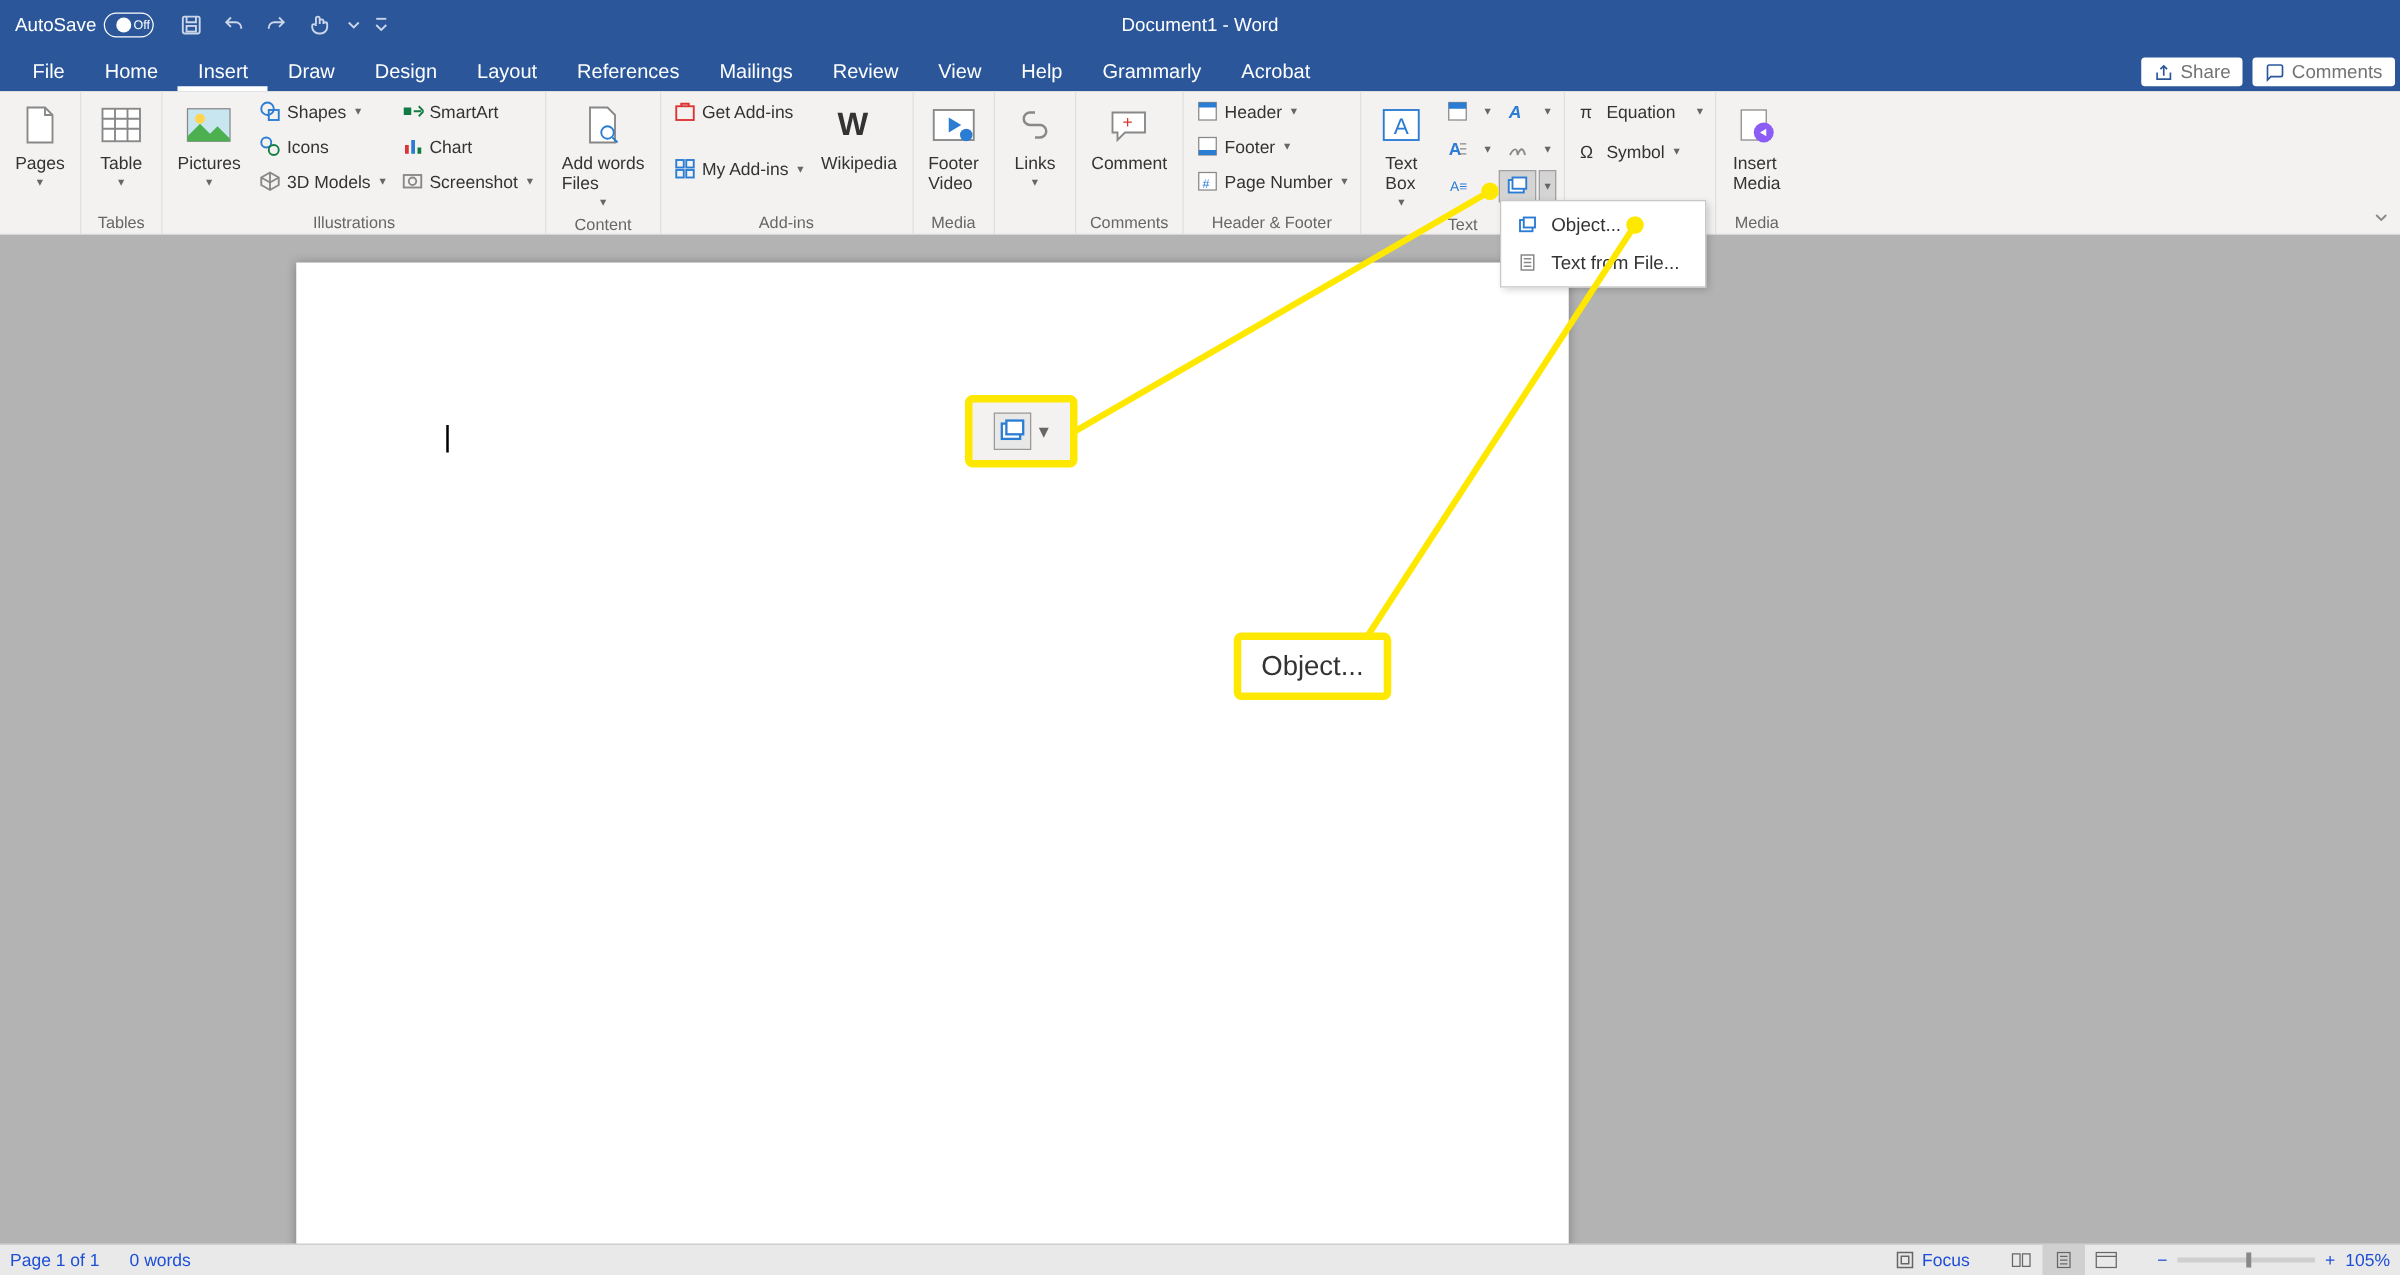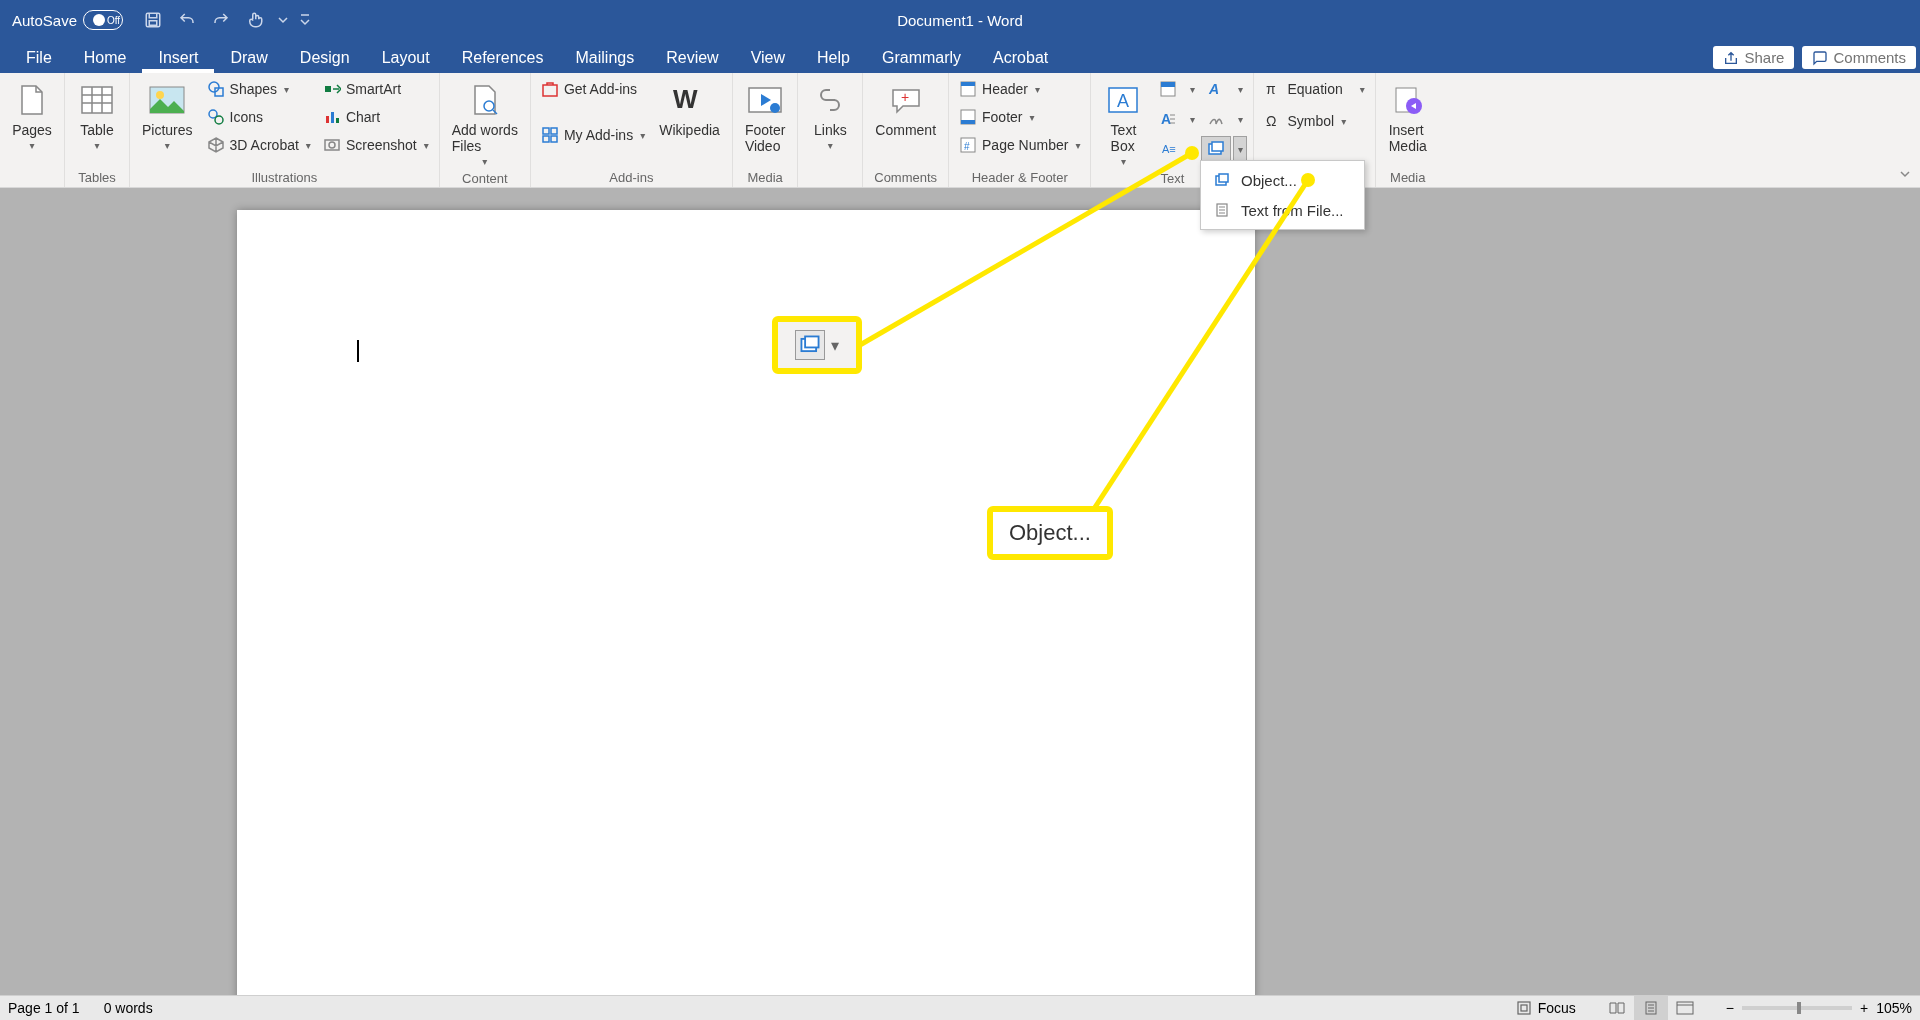--- a/index.html
+++ b/index.html
@@ -55,21 +55,21 @@
 .page { position:absolute; top:22px; left:237px; width:1018px; height:1300px; background:#fff; box-shadow: 0 0 8px rgba(0,0,0,0.3); }
 .cursor-line { position:absolute; top:130px; left:120px; width:2px; height:22px; background:#000; }
 
 
 svg.anno { position:absolute; top:0; left:0; width:1920px; height:1020px; pointer-events:none; z-index:50; }
 .callout-zoom { position:absolute; top:316px; left:772px; width:90px; height:58px; background:#f3f2f1; border:6px solid #ffe800; border-radius:6px; display:flex; align-items:center; justify-content:center; gap:6px; z-index:55; }
 .callout-zoom .inner-ico { width:30px; height:30px; border:1px solid #999; background:#e8e8e8; display:flex; align-items:center; justify-content:center; }
 .callout-label { position:absolute; top:506px; left:987px; background:#fff; border:6px solid #ffe800; border-radius:6px; padding:8px 16px; font-size:22px; color:#333; z-index:55; }
 
 
-.statusbar { position:absolute; left:0; right:0; bottom:0; height:25px; background:#e9e9e9; border-top:1px solid #cfcfcf; display:flex; align-items:center; font-size:14px; color:#000000; padding:0 8px; gap:24px; }
+.statusbar { position:absolute; left:0; right:0; bottom:0; height:25px; background:#e9e9e9; border-top:1px solid #cfcfcf; display:flex; align-items:center; font-size:14px; color:#1d4ed8; padding:0 8px; gap:24px; }
 .statusbar .spacer { flex:1; }
 .statusbar .viewbtns { display:flex; gap:0; }
 .statusbar .vb { width:34px; height:25px; display:flex; align-items:center; justify-content:center; }
 .statusbar .vb.active { background:#d0d0d0; }
 .statusbar .zoom { display:flex; align-items:center; gap:8px; }
 .statusbar .slider { width:110px; height:4px; background:#cfcfcf; position:relative; }
 .statusbar .slider .thumb { position:absolute; left:50%; top:-4px; width:4px; height:12px; background:#888; }
 </style>
 </head>
 <body>
@@ -218,21 +218,21 @@
               </svg>
             </div>
             <span>Icons</span>
           </div>
         <div class="smbtn">
             <div class="ico">
               <svg width="18" height="18" viewBox="0 0 18 18" fill="none" stroke="#888" stroke-width="1.5">
                 <path d="M9 2l7 4v6l-7 4-7-4V6z M9 2v14 M2 6l7 4 7-4"></path>
               </svg>
             </div>
-            <span>3D Acrobat</span>
+            <span>3D Models</span>
             <span class="caret">▾</span>
           </div>
       </div>
       <div class="col">
         <div class="smbtn">
             <div class="ico">
               <svg width="18" height="18" viewBox="0 0 18 18">
                 <rect x="2" y="6" width="6" height="6" fill="#107c41"></rect>
                 <path d="M10 9h6M14 5l4 4-4 4" fill="none" stroke="#107c41" stroke-width="1.5"></path>
               </svg>

